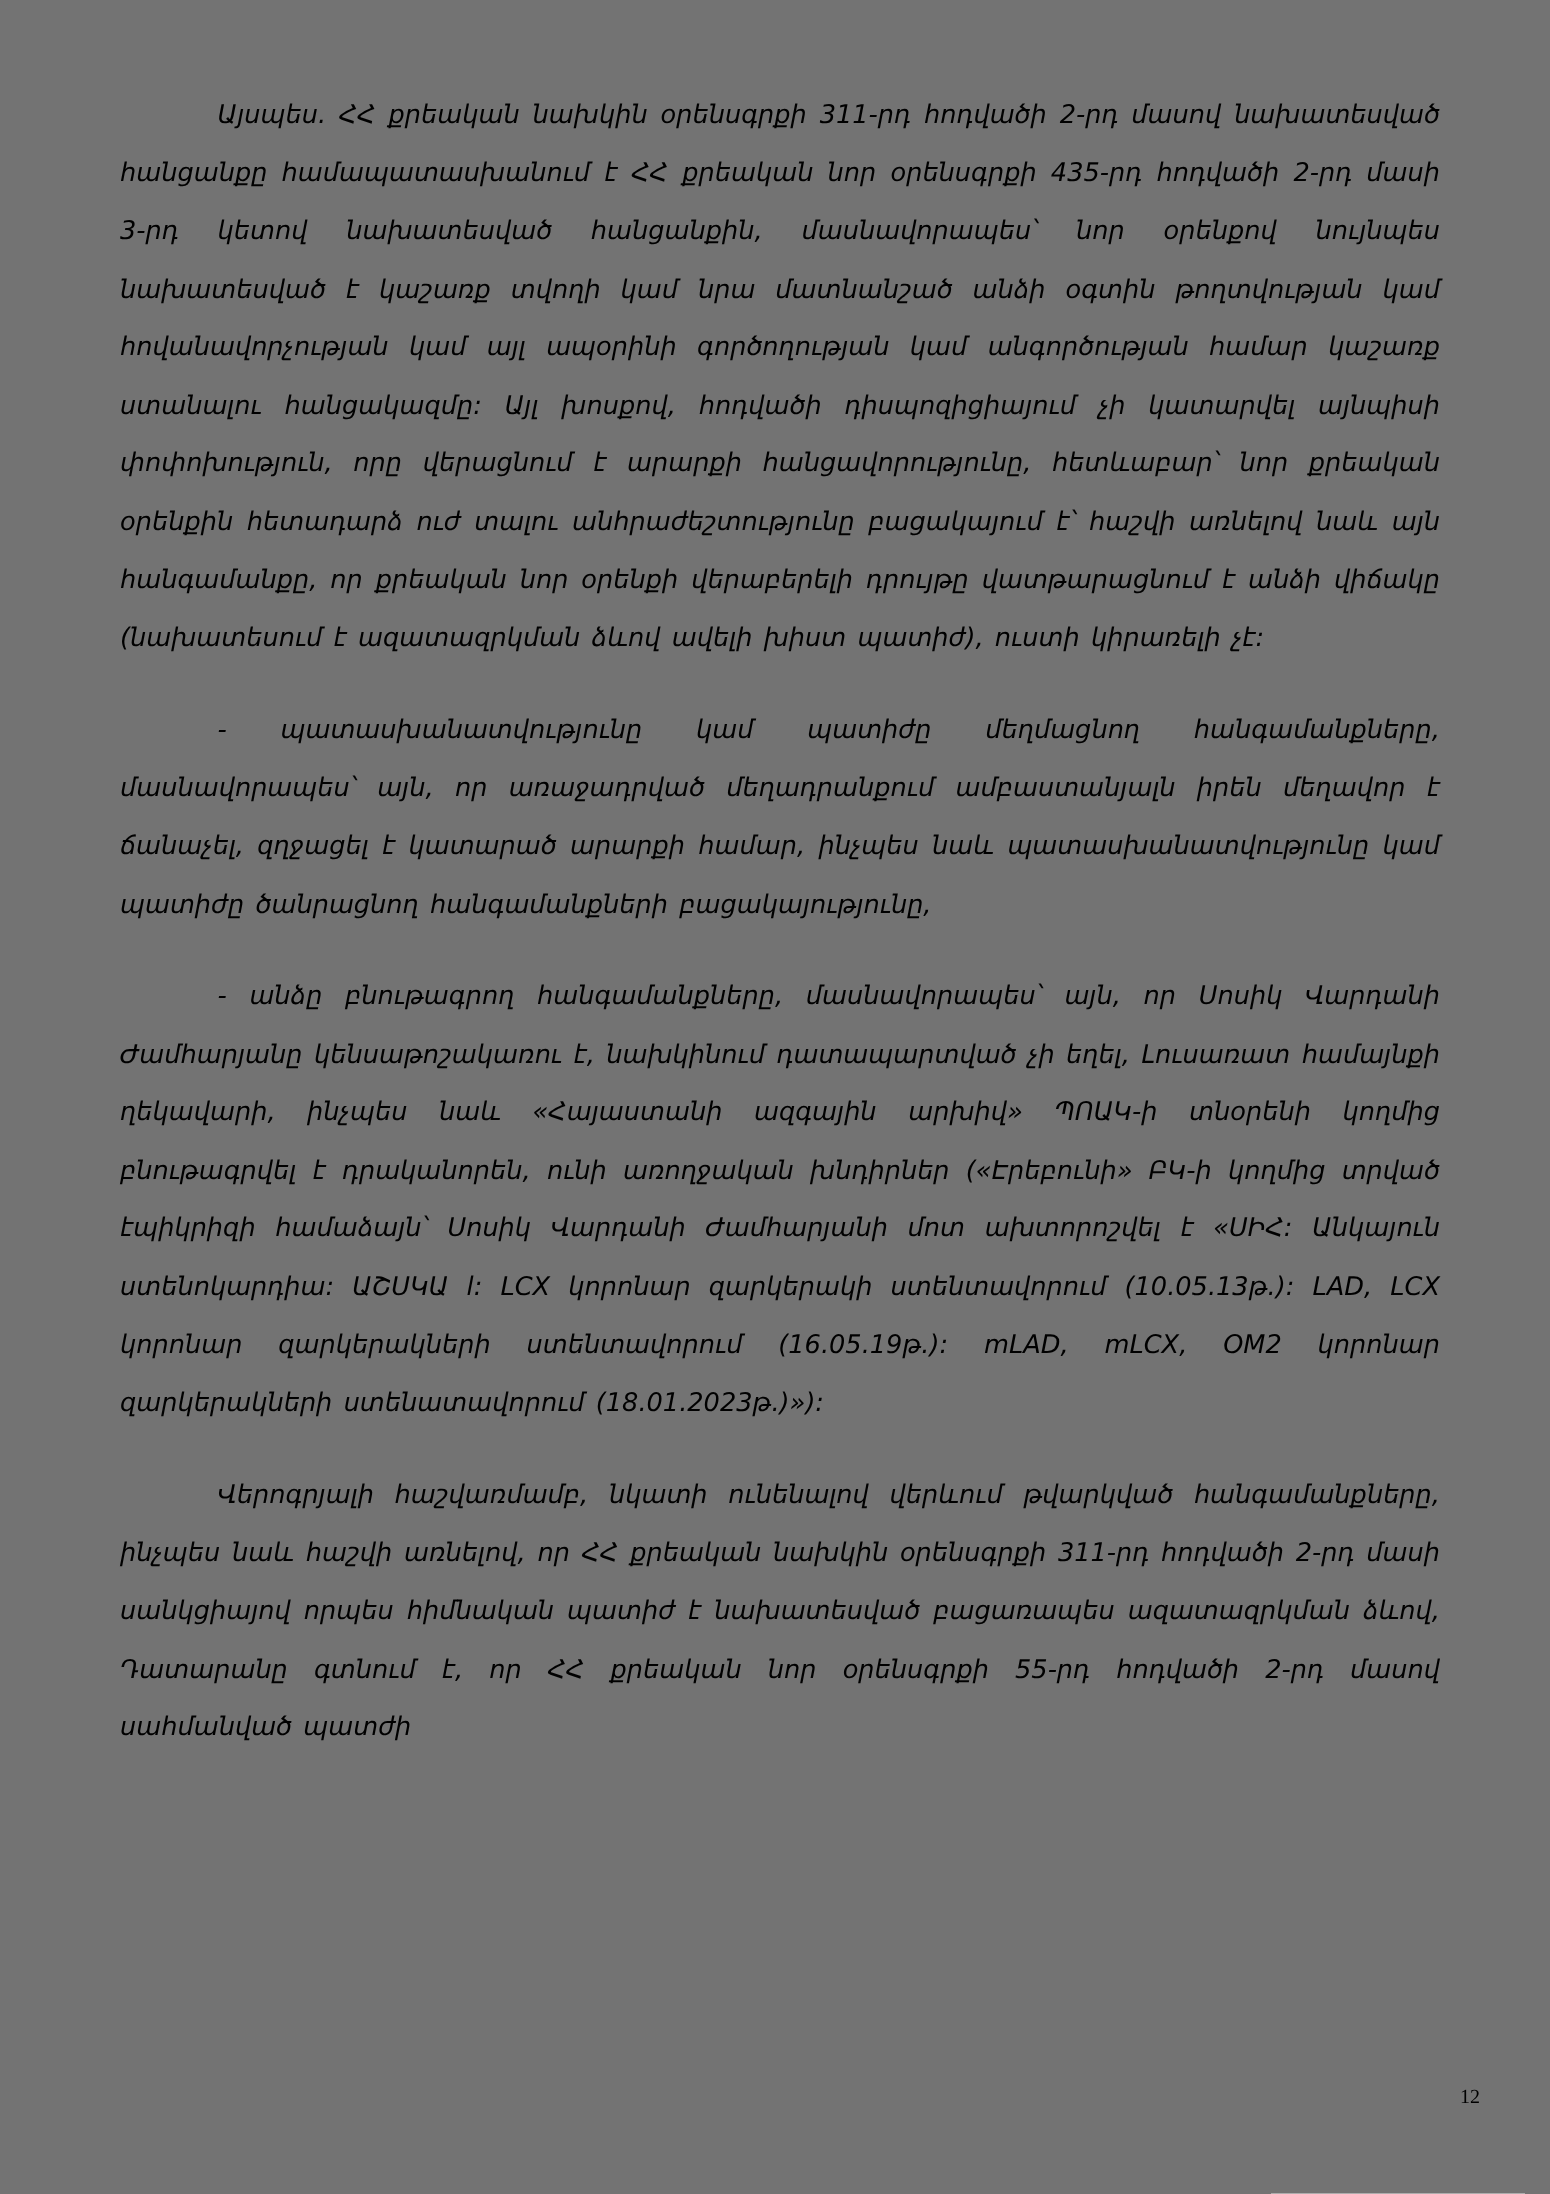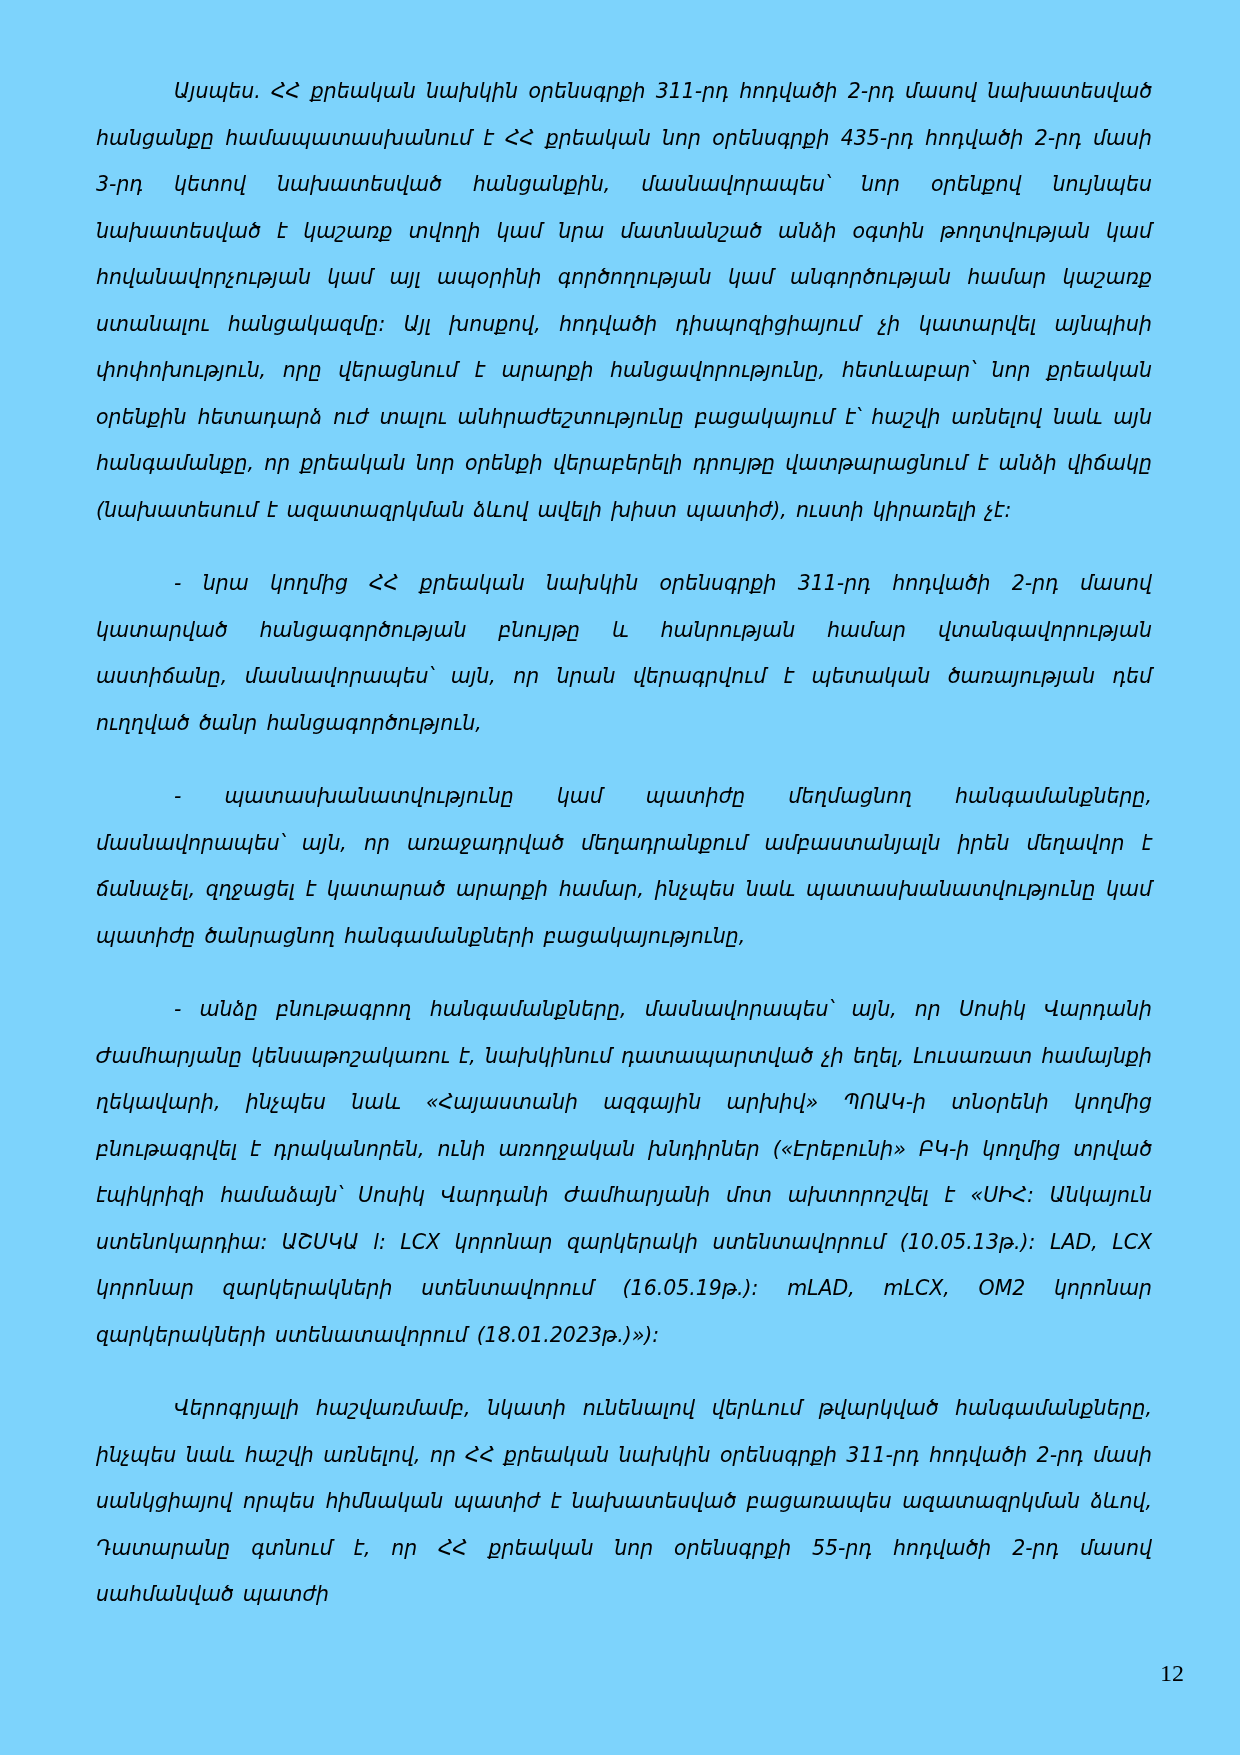--- a/index.html
+++ b/index.html
@@ -4,21 +4,21 @@
 <style>
   html, body {
     margin: 0;
     padding: 0;
     background: #ffffff;
   }
   .page {
     position: relative;
     width: 1240px;
     height: 1755px;
-    background: #7dd3fc;
+    background: #737373;
     color: #000000;
     font-family: "DejaVu Sans", sans-serif;
     font-style: italic;
     overflow: hidden;
     box-sizing: border-box;
   }
   .content {
     position: absolute;
     left: 96px;
     top: 68px;
@@ -35,29 +35,28 @@
   }
   .para + .para {
     margin-top: 27px;
   }
   .page-number {
     position: absolute;
     right: 56px;
     bottom: 68px;
     font-family: "Liberation Serif", serif;
     font-style: normal;
-    font-size: 24px;
+    font-size: 16px;
     color: #000000;
   }
 </style>
 </head>
 <body>
 
 <div class="page">
   <div class="content">
     <p class="para">Այսպես. ՀՀ քրեական նախկին օրենսգրքի 311-րդ հոդվածի 2-րդ մասով նախատեսված հանցանքը համապատասխանում է ՀՀ քրեական նոր օրենսգրքի 435-րդ հոդվածի 2-րդ մասի 3-րդ կետով նախատեսված հանցանքին, մասնավորապես՝ նոր օրենքով նույնպես նախատեսված է կաշառք տվողի կամ նրա մատնանշած անձի օգտին թողտվության կամ հովանավորչության կամ այլ ապօրինի գործողության կամ անգործության համար կաշառք ստանալու հանցակազմը: Այլ խոսքով, հոդվածի դիսպոզիցիայում չի կատարվել այնպիսի փոփոխություն, որը վերացնում է արարքի հանցավորությունը, հետևաբար՝ նոր քրեական օրենքին հետադարձ ուժ տալու անհրաժեշտությունը բացակայում է՝ հաշվի առնելով նաև այն հանգամանքը, որ քրեական նոր օրենքի վերաբերելի դրույթը վատթարացնում է անձի վիճակը (նախատեսում է ազատազրկման ձևով ավելի խիստ պատիժ), ուստի կիրառելի չէ:</p>
-    <p class="para">- նրա կողմից ՀՀ քրեական նախկին օրենսգրքի 311-րդ հոդվածի 2-րդ մասով կատարված հանցագործության բնույթը և հանրության համար վտանգավորության աստիճանը, մասնավորապես՝ այն, որ նրան վերագրվում է պետական ծառայության դեմ ուղղված ծանր հանցագործություն,</p>
     <p class="para">- պատասխանատվությունը կամ պատիժը մեղմացնող հանգամանքները, մասնավորապես՝ այն, որ առաջադրված մեղադրանքում ամբաստանյալն իրեն մեղավոր է ճանաչել, զղջացել է կատարած արարքի համար, ինչպես նաև պատասխանատվությունը կամ պատիժը ծանրացնող հանգամանքների բացակայությունը,</p>
     <p class="para">- անձը բնութագրող հանգամանքները, մասնավորապես՝ այն, որ Սոսիկ Վարդանի Ժամհարյանը կենսաթոշակառու է, նախկինում դատապարտված չի եղել, Լուսառատ համայնքի ղեկավարի, ինչպես նաև «Հայաստանի ազգային արխիվ» ՊՈԱԿ-ի տնօրենի կողմից բնութագրվել է դրականորեն, ունի առողջական խնդիրներ («Էրեբունի» ԲԿ-ի կողմից տրված էպիկրիզի համաձայն՝ Սոսիկ Վարդանի Ժամհարյանի մոտ ախտորոշվել է «ՍԻՀ: Անկայուն ստենոկարդիա: ԱՇՍԿԱ l: LCX կորոնար զարկերակի ստենտավորում (10.05.13թ.): LAD, LCX կորոնար զարկերակների ստենտավորում (16.05.19թ.): mLAD, mLCX, OM2 կորոնար զարկերակների ստենատավորում (18.01.2023թ.)»):</p>
     <p class="para">Վերոգրյալի հաշվառմամբ, նկատի ունենալով վերևում թվարկված հանգամանքները, ինչպես նաև հաշվի առնելով, որ ՀՀ քրեական նախկին օրենսգրքի 311-րդ հոդվածի 2-րդ մասի սանկցիայով որպես հիմնական պատիժ է նախատեսված բացառապես ազատազրկման ձևով, Դատարանը գտնում է, որ ՀՀ քրեական նոր օրենսգրքի 55-րդ հոդվածի 2-րդ մասով սահմանված պատժի</p>
   </div>
   <div class="page-number">12</div>
 </div>
 
 </body></html>

